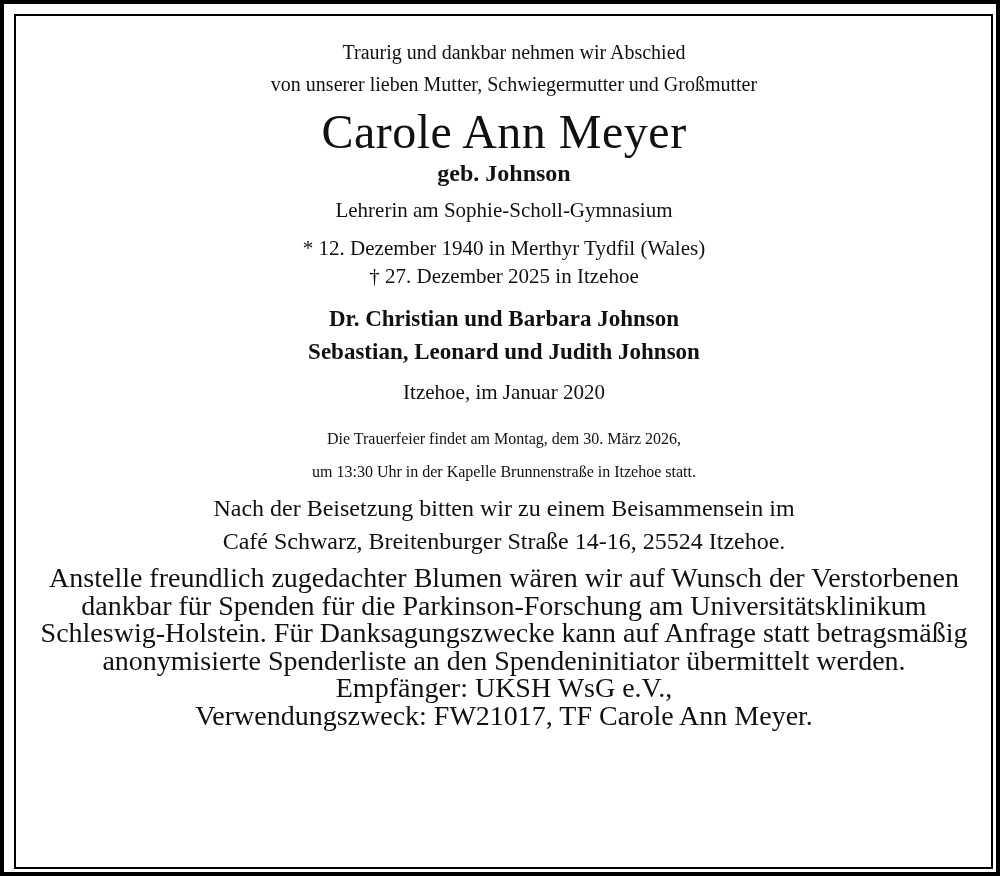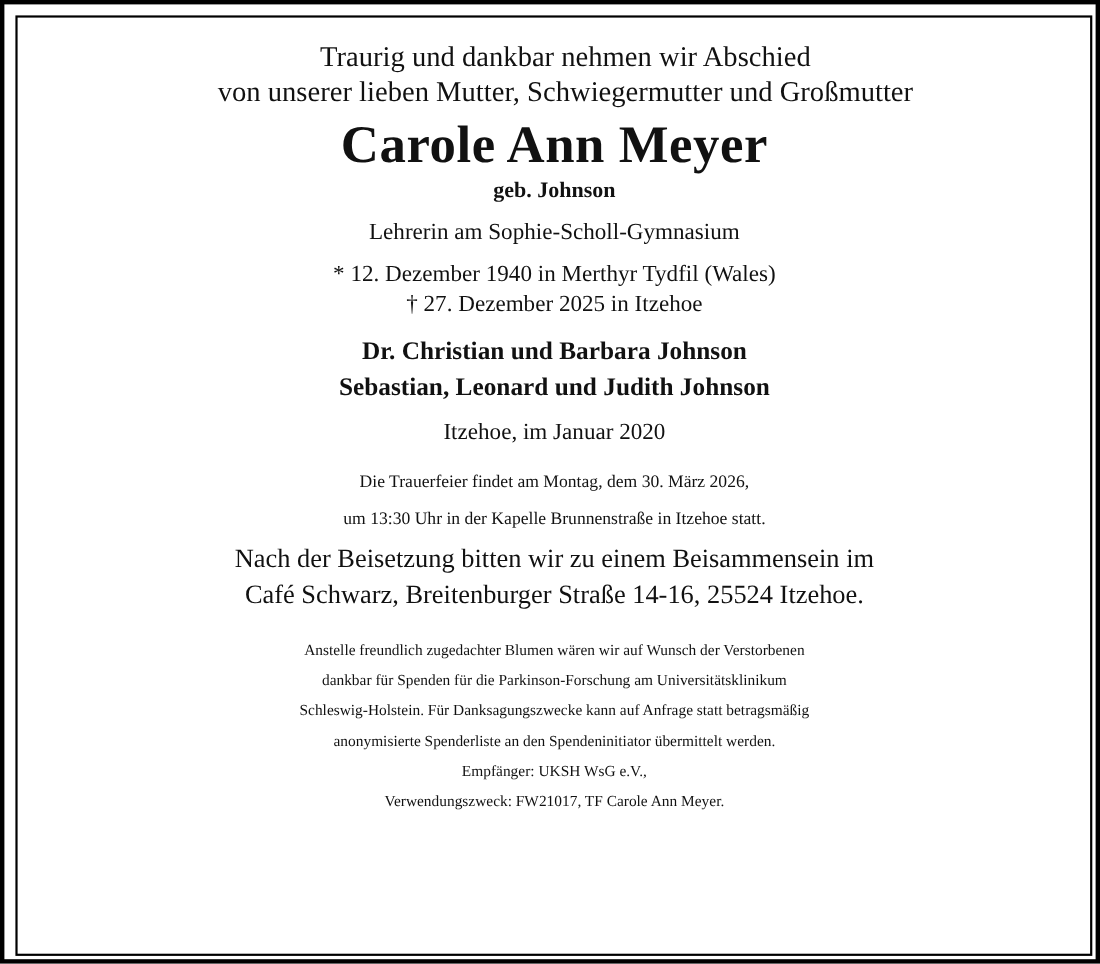--- a/index.html
+++ b/index.html
@@ -11,30 +11,30 @@
   .inner {
     position: absolute; left: 10px; top: 10px; width: 979px; height: 855px;
     box-sizing: border-box; border: 2px solid #000;
   }
   .content {
     position: absolute; left: 12px; top: 12px; width: 976px;
     text-align: center; color: #111;
     font-family: "Liberation Serif", "DejaVu Serif", serif;
   }
   .line { display: block; white-space: nowrap; }
-  .intro { font-size: 26px; line-height: 32px; margin-top: 20px; padding-left: 20px; }
-  .name { font-size: 48px; font-weight: bold; line-height: 56px; margin-top: 4px; letter-spacing: 0.5px; }
-  .maiden { font-size: 20px; font-weight: bold; line-height: 26px; margin-top: 0px; }
+  .intro { font-size: 20px; line-height: 32px; margin-top: 20px; padding-left: 20px; }
+  .name { font-size: 48px; font-weight: normal; line-height: 56px; margin-top: 4px; letter-spacing: 0.5px; }
+  .maiden { font-size: 24px; font-weight: bold; line-height: 26px; margin-top: 0px; }
   .profession { font-size: 21px; line-height: 28px; margin-top: 10px; }
   .dates { font-size: 21px; line-height: 28px; margin-top: 10px; }
   .mourners { font-size: 23px; font-weight: bold; line-height: 33px; margin-top: 12px; }
   .place-date { font-size: 21px; line-height: 28px; margin-top: 10px; }
   .ceremony { font-size: 16px; line-height: 33px; margin-top: 16px; }
   .reception { font-size: 24px; line-height: 33px; margin-top: 4px; }
-  .donation { font-size: 14px; line-height: 27.5px; margin-top: 20px; }
+  .donation { font-size: 28px; line-height: 27.5px; margin-top: 6px; }
 </style>
 </head>
 <body>
 
 <div class="outer">
   <div class="inner"></div>
   <div class="content">
 
     <div class="intro">
       <span class="line">Traurig und dankbar nehmen wir Abschied</span>

